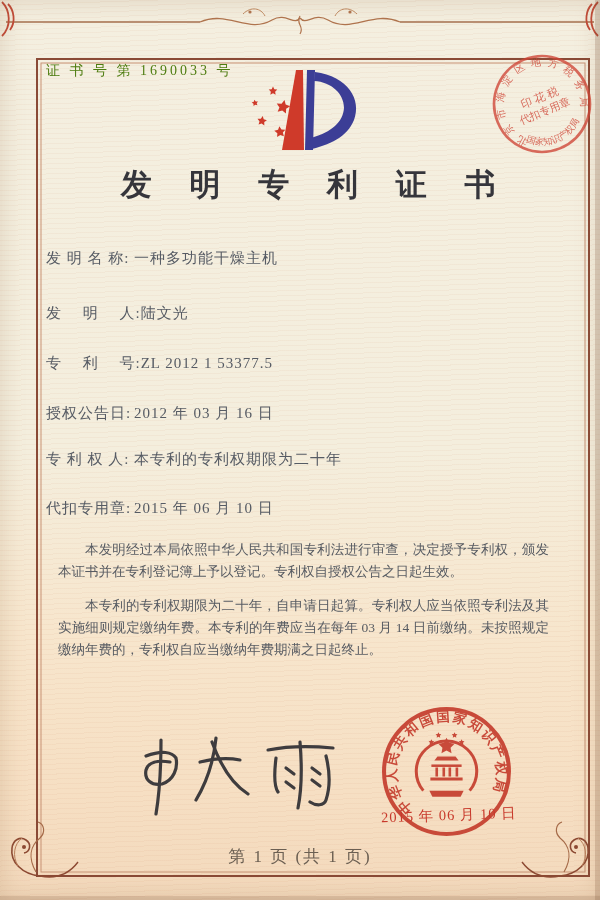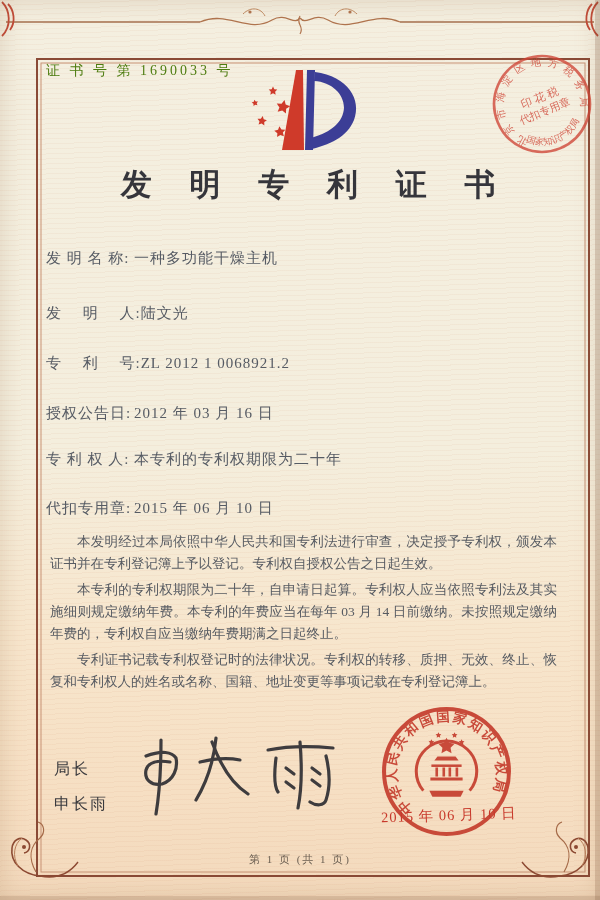--- a/index.html
+++ b/index.html
@@ -22,29 +22,29 @@
   .title{position:absolute;left:16px;right:0;top:164px;text-align:center;font-size:31px;font-weight:bold;
     letter-spacing:15px;text-indent:15px;color:#35353b;}
 
   .fields{position:absolute;left:46px;top:249px;font-size:15px;color:#565b64;}
   .frow{position:absolute;left:0;white-space:nowrap;letter-spacing:1px;}
   .frow .lab{display:inline-block;min-width:88px;}
   .f0{top:0px}.f1{top:55px}.f2{top:105px}.f3{top:155px}.f4{top:201px}.f5{top:250px}
 
   .paras{position:absolute;left:46px;width:515px;top:527px;font-size:13.5px;line-height:22px;
     color:#575b62;text-align:justify;}
-  .paras p{margin:4px;text-indent:2em;}
+  .paras p{margin:12px;text-indent:2em;}
 
   .director{position:absolute;left:54px;top:751px;font-size:16px;color:#3a3a3e;line-height:35px;letter-spacing:2px;}
   .sig{position:absolute;left:128px;top:728px;}
 
   .seal{position:absolute;left:379px;top:704px;mix-blend-mode:multiply;}
   .seal-date{position:absolute;left:381px;top:806px;font-size:14.5px;color:#c8392b;letter-spacing:1px;
     transform:rotate(-2deg);white-space:nowrap;}
-  .footer{position:absolute;left:0;right:0;top:845px;text-align:center;font-size:11px;color:#6b5f52;letter-spacing:2px;margin-top:7px;}
+  .footer{position:absolute;left:0;right:0;top:845px;text-align:center;font-size:17px;color:#6b5f52;letter-spacing:2px;}
 
   .tax-stamp{position:absolute;left:486px;top:48px;transform:rotate(-22deg);mix-blend-mode:multiply;}
   svg text{font-family:"Liberation Serif","DejaVu Serif",serif;}
 </style>
 </head>
 <body>
 
 <div class="waves"></div>
 
 <svg class="orn" width="600" height="900" viewBox="0 0 600 900">
@@ -104,36 +104,31 @@
     <use href="#st" transform="translate(15,37) scale(0.34) rotate(-10)" fill="#cf3a2a"></use>
     <use href="#st" transform="translate(22,55) scale(0.5) rotate(8)" fill="#cf3a2a"></use>
     <use href="#st" transform="translate(40,66) scale(0.58) rotate(-6)" fill="#cf3a2a"></use>
   </svg>
 
   <div class="title">发 明 专 利 证 书</div>
 
   <div class="fields">
     <div class="frow f0"><span class="lab">发 明 名 称:</span><span>一种多功能干燥主机</span></div>
     <div class="frow f1"><span class="lab">发　 明　 人:</span><span>陆文光</span></div>
-    <div class="frow f2"><span class="lab">专　 利　 号:</span><span>ZL 2012 1 0068921.2</span></div>
+    <div class="frow f2"><span class="lab">专　 利　 号:</span><span>ZL 2012 1 53377.5</span></div>
     <div class="frow f3"><span class="lab">授权公告日:</span><span>2012 年 03 月 16 日</span></div>
     <div class="frow f4"><span class="lab">专 利 权 人:</span><span>本专利的专利权期限为二十年</span></div>
     <div class="frow f5"><span class="lab">代扣专用章:</span><span>2015 年 06 月 10 日</span></div>
   </div>
 
   <div class="paras">
     <p>本发明经过本局依照中华人民共和国专利法进行审查，决定授予专利权，颁发本证书并在专利登记簿上予以登记。专利权自授权公告之日起生效。</p>
     <p>本专利的专利权期限为二十年，自申请日起算。专利权人应当依照专利法及其实施细则规定缴纳年费。本专利的年费应当在每年 03 月 14 日前缴纳。未按照规定缴纳年费的，专利权自应当缴纳年费期满之日起终止。</p>
-    <p>专利证书记载专利权登记时的法律状况。专利权的转移、质押、无效、终止、恢复和专利权人的姓名或名称、国籍、地址变更等事项记载在专利登记簿上。</p>
   </div>
 
-  <div class="director">
-    <div>局长</div>
-    <div>申长雨</div>
-  </div>
 
   <svg class="sig" width="220" height="95" viewBox="0 0 220 95">
     <g stroke="#2b2b30" stroke-width="3.2" fill="none" stroke-linecap="round" opacity="0.9">
       <path d="M18,28 C34,22 44,24 48,30 C50,40 46,52 34,56 C24,58 16,52 18,42 C20,34 30,32 42,34"></path>
       <path d="M33,12 C33,34 32,62 28,86"></path>
       <path d="M88,10 C86,30 80,52 68,72"></path>
       <path d="M72,34 C88,30 102,30 112,32"></path>
       <path d="M84,14 C92,36 104,56 120,66"></path>
       <path d="M140,22 C160,18 185,18 205,20"></path>
       <path d="M148,30 C146,46 146,58 150,64"></path>

